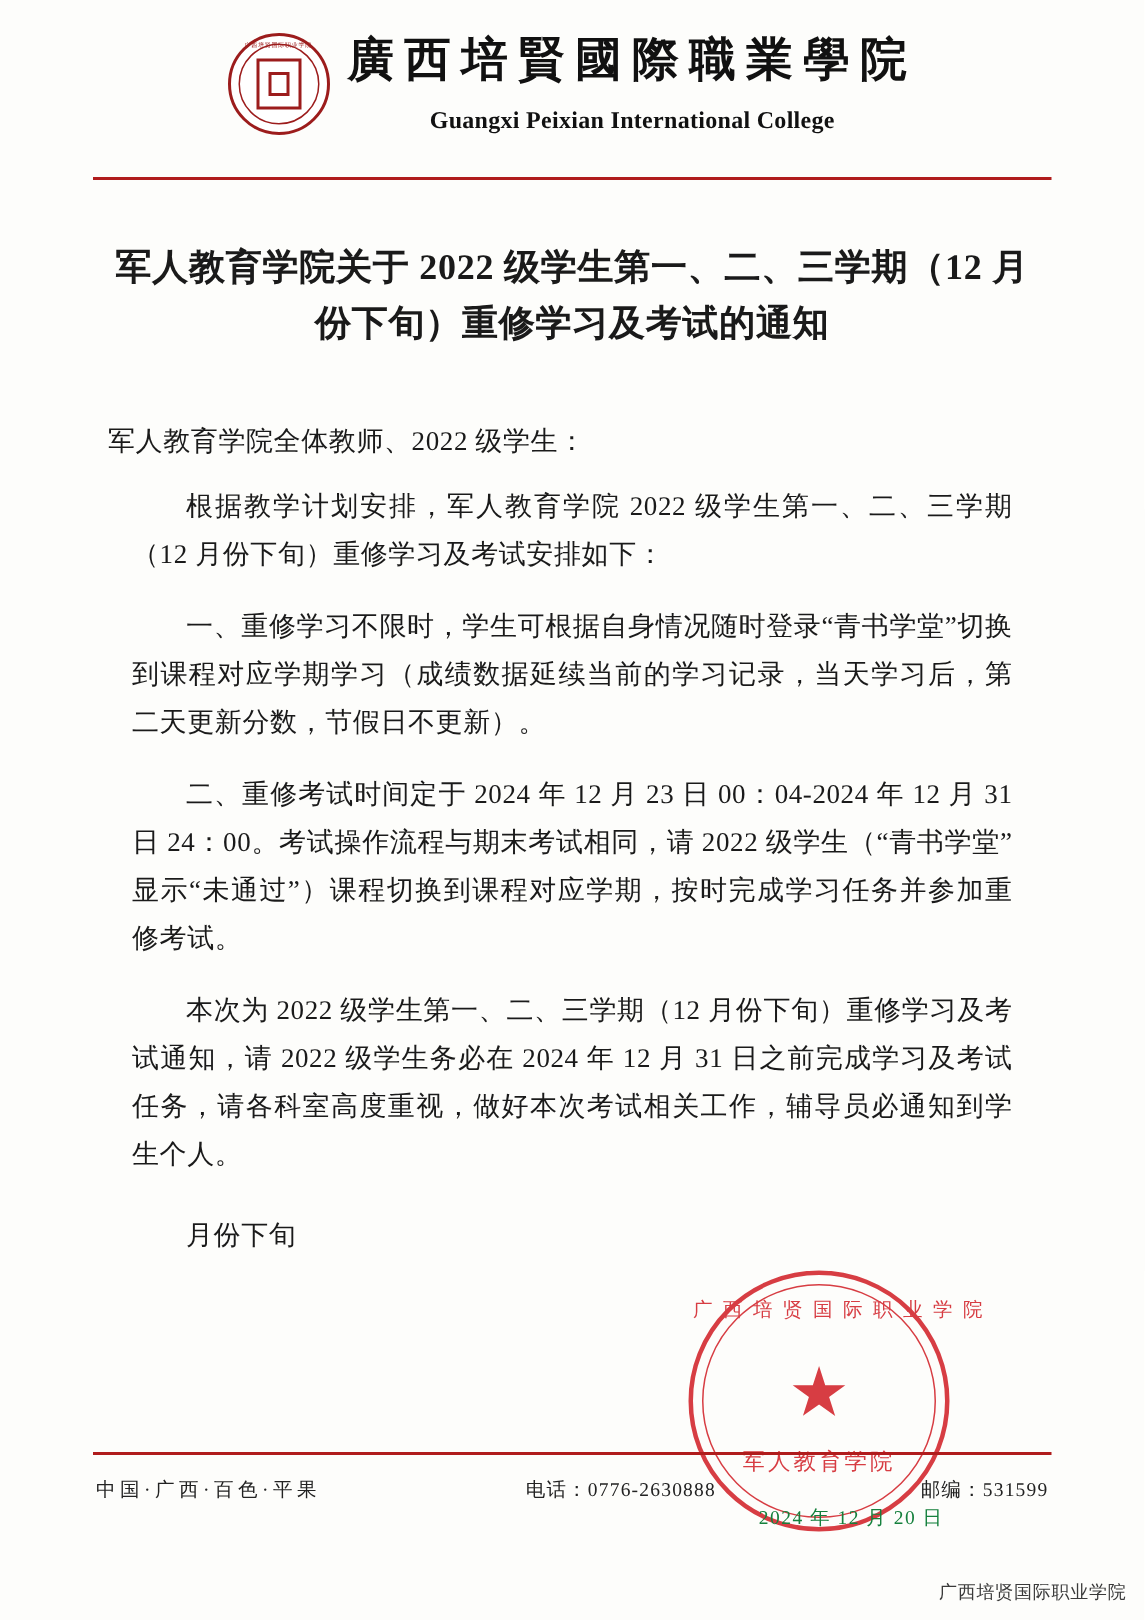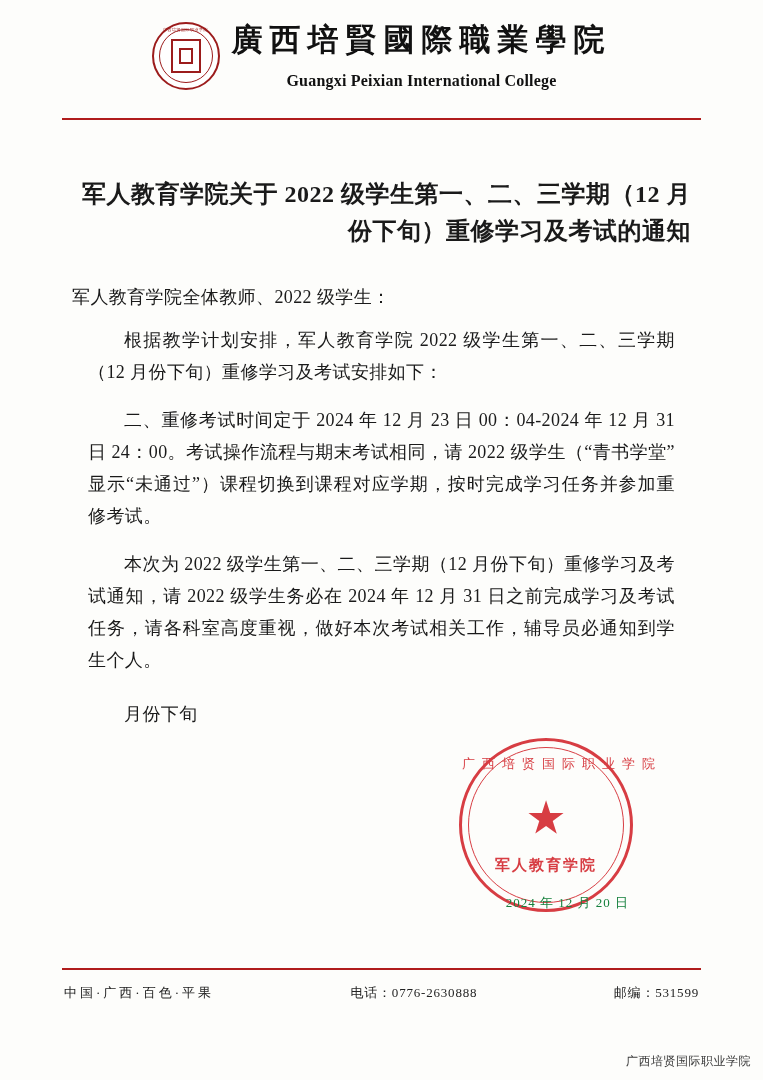--- a/index.html
+++ b/index.html
@@ -106,29 +106,29 @@
     margin: 12px 62px 0 62px;
     border-top: 2px solid #b01c1c;
     height: 0;
   }
 
   
   .content {
     padding: 0 72px;
   }
   .doc-title {
-    margin-top: 56px;
+    margin-top: 41px;
     font-size: 24px;
     font-weight: 700;
     line-height: 1.55;
-    text-align: right;
+    text-align: center;
     letter-spacing: 0.5px;
   }
   .salutation {
-    margin-top: 32px;
+    margin-top: 44px;
     font-size: 18px;
     line-height: 1.75;
     letter-spacing: 0.4px;
   }
   p.para {
     margin: 16px;
     margin-top: 10px;
     font-size: 18px;
     line-height: 1.78;
     text-indent: 2em;
@@ -186,21 +186,21 @@
   .seal-bottom {
     position: absolute;
     left: 0;
     right: 0;
     bottom: 34px;
     text-align: center;
     font-size: 15px;
     letter-spacing: 2px;
     color: #d2232a;
     white-space: nowrap;
-    font-weight: 700;
+    font-weight: 400;
   }
   .seal-date {
     position: absolute;
     right: 62px;
     top: 148px;
     font-size: 13px;
     color: #15803d;
     letter-spacing: 1px;
     white-space: nowrap;
   }
@@ -254,20 +254,21 @@
     </div>
   </div>
   <div class="rule-top"></div>
 
   <div class="content">
     <div class="doc-title">军人教育学院关于 2022 级学生第一、二、三学期（12 月份下旬）重修学习及考试的通知</div>
 
     <div class="salutation">军人教育学院全体教师、2022 级学生：</div>
 
     <p class="para">根据教学计划安排，军人教育学院 2022 级学生第一、二、三学期（12 月份下旬）重修学习及考试安排如下：</p>
+    <p class="para">一、重修学习不限时，学生可根据自身情况随时登录“青书学堂”切换到课程对应学期学习（成绩数据延续当前的学习记录，当天学习后，第二天更新分数，节假日不更新）。</p>
     <p class="para">二、重修考试时间定于 2024 年 12 月 23 日 00：04-2024 年 12 月 31 日 24：00。考试操作流程与期末考试相同，请 2022 级学生（“青书学堂”显示“未通过”）课程切换到课程对应学期，按时完成学习任务并参加重修考试。</p>
     <p class="para">本次为 2022 级学生第一、二、三学期（12 月份下旬）重修学习及考试通知，请 2022 级学生务必在 2024 年 12 月 31 日之前完成学习及考试任务，请各科室高度重视，做好本次考试相关工作，辅导员必通知到学生个人。</p>
 
     <p class="para closing">月份下旬</p>
 
     <div class="sign-area">
       <div class="seal">
         <div class="seal-top">广西培贤国际职业学院</div>
         <div class="seal-star">★</div>
         <div class="seal-bottom">军人教育学院</div>

